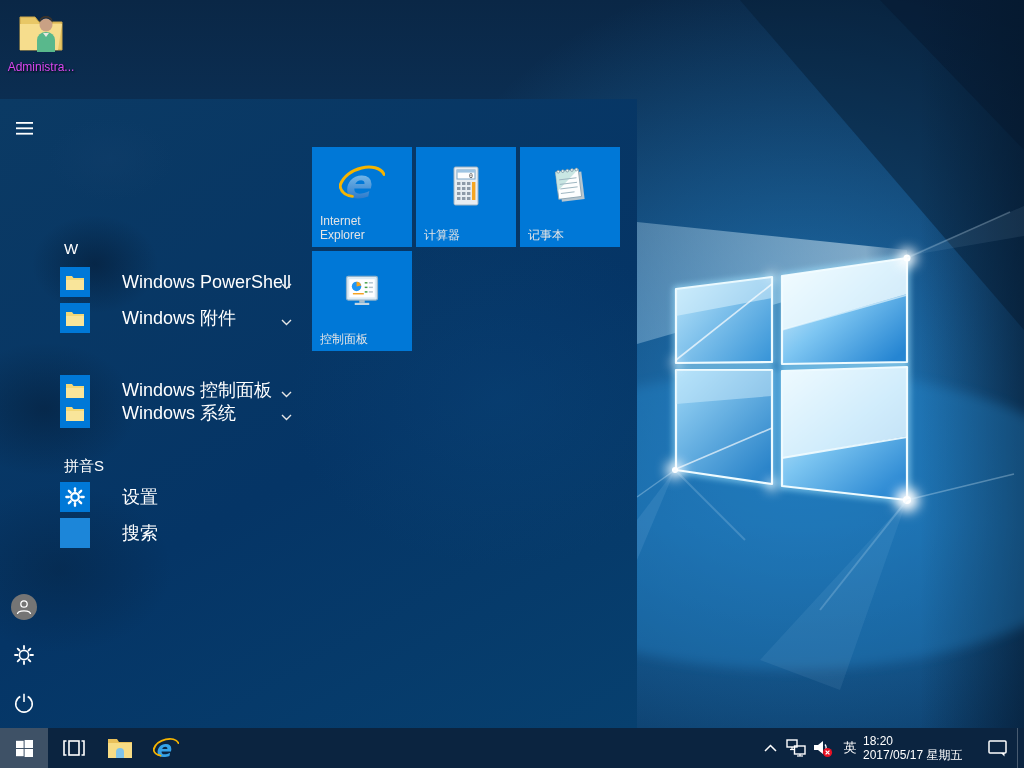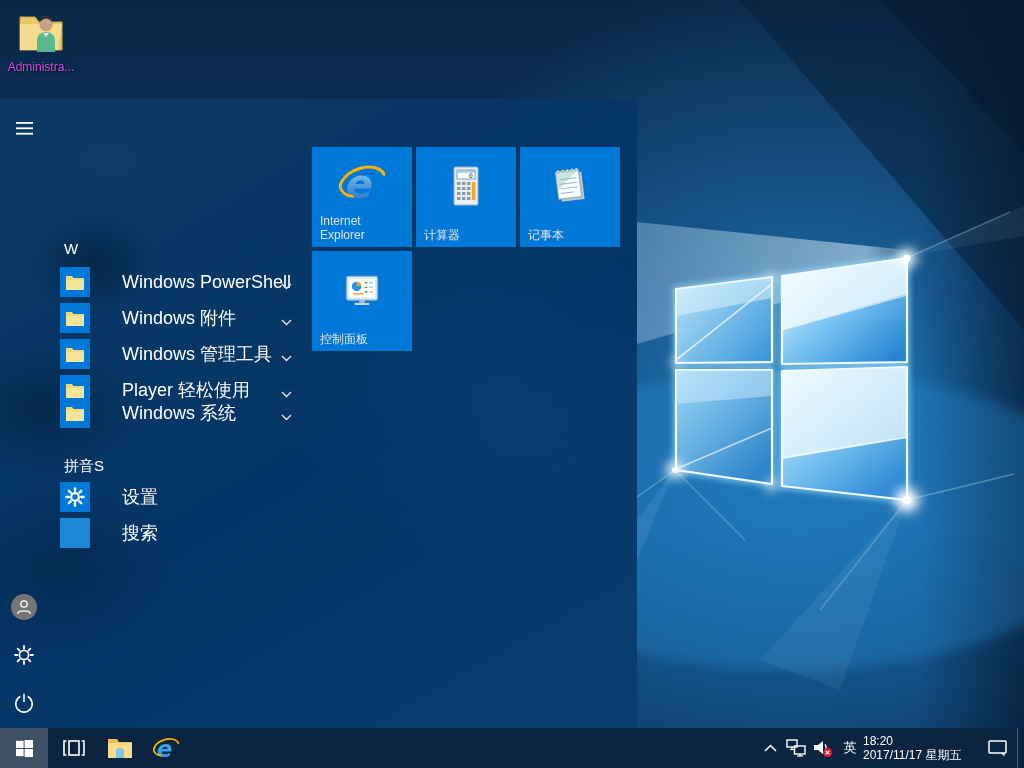--- a/index.html
+++ b/index.html
@@ -254,43 +254,29 @@
         </svg>
     </span>
     <span class="app-label">Windows 附件</span>
     <span class="chev">
       <svg width="11" height="7" viewBox="0 0 11 7">
           <polyline points="1,1 5.5,5.5 10,1" fill="none" stroke="#e6e6e6" stroke-width="1.4"></polyline>
         </svg>
     </span>
   </div>
 
-  <div class="app-row" style="top:240px">
-    <span class="tile-ico">
-      <svg width="20" height="16" viewBox="0 0 20 16">
-          <path d="M1,2 h6 l1.5,2 H19 v12 H1 z" fill="#f3d878"></path>
-          <path d="M1,6 h18 v10 H1 z" fill="#f9e59a"></path>
-        </svg>
-    </span>
-    <span class="app-label">Windows 管理工具</span>
-    <span class="chev">
-      <svg width="11" height="7" viewBox="0 0 11 7">
-          <polyline points="1,1 5.5,5.5 10,1" fill="none" stroke="#e6e6e6" stroke-width="1.4"></polyline>
-        </svg>
-    </span>
-  </div>
 
   <div class="app-row" style="top:276px">
     <span class="tile-ico">
       <svg width="20" height="16" viewBox="0 0 20 16">
           <path d="M1,2 h6 l1.5,2 H19 v12 H1 z" fill="#f3d878"></path>
           <path d="M1,6 h18 v10 H1 z" fill="#f9e59a"></path>
         </svg>
     </span>
-    <span class="app-label">Player 轻松使用</span>
+    <span class="app-label">Windows 控制面板</span>
     <span class="chev">
       <svg width="11" height="7" viewBox="0 0 11 7">
           <polyline points="1,1 5.5,5.5 10,1" fill="none" stroke="#e6e6e6" stroke-width="1.4"></polyline>
         </svg>
     </span>
   </div>
 
   <div class="app-row" style="top:299px">
     <span class="tile-ico">
       <svg width="20" height="16" viewBox="0 0 20 16">
@@ -488,21 +474,21 @@
         <polygon points="1,6 5,6 10,2 10,15 5,11 1,11" fill="#fff"></polygon>
         <path d="M12,5.5 a5,5 0 0 1 0,6" fill="none" stroke="#fff" stroke-width="1.3"></path>
         <circle cx="14.5" cy="13.5" r="4.6" fill="#e81123"></circle>
         <line x1="12.6" y1="11.6" x2="16.4" y2="15.4" stroke="#fff" stroke-width="1.3"></line>
         <line x1="16.4" y1="11.6" x2="12.6" y2="15.4" stroke="#fff" stroke-width="1.3"></line>
       </svg>
     </div>
     <div class="tray-btn" id="tray-ime">英</div>
     <div class="tray-btn" id="tray-clock">
       <span>18:20</span>
-      <span>2017/11/17 星期五</span>
+      <span>2017/05/17 星期五</span>
     </div>
     <div class="tray-btn" style="width:40px">
       <svg width="19" height="18" viewBox="0 0 19 18">
         <rect x="1" y="2" width="17" height="12" rx="1" fill="none" stroke="#fff" stroke-width="1.5"></rect>
         <path d="M13,14 l3.5,3.5 v-3.5 z" fill="#fff"></path>
       </svg>
     </div>
     <div id="show-desktop"></div>
   </div>
 </div>

